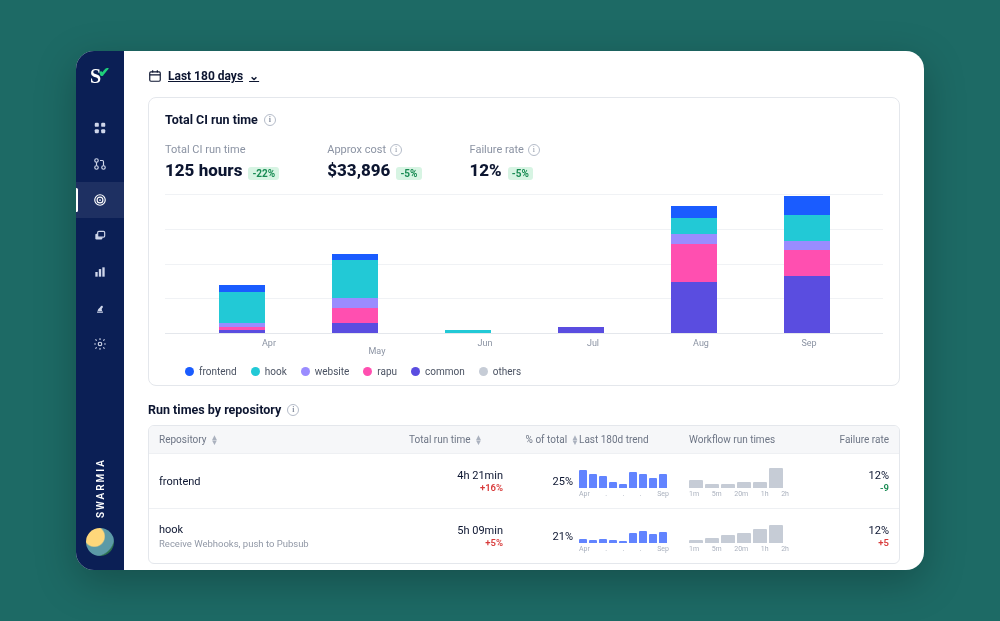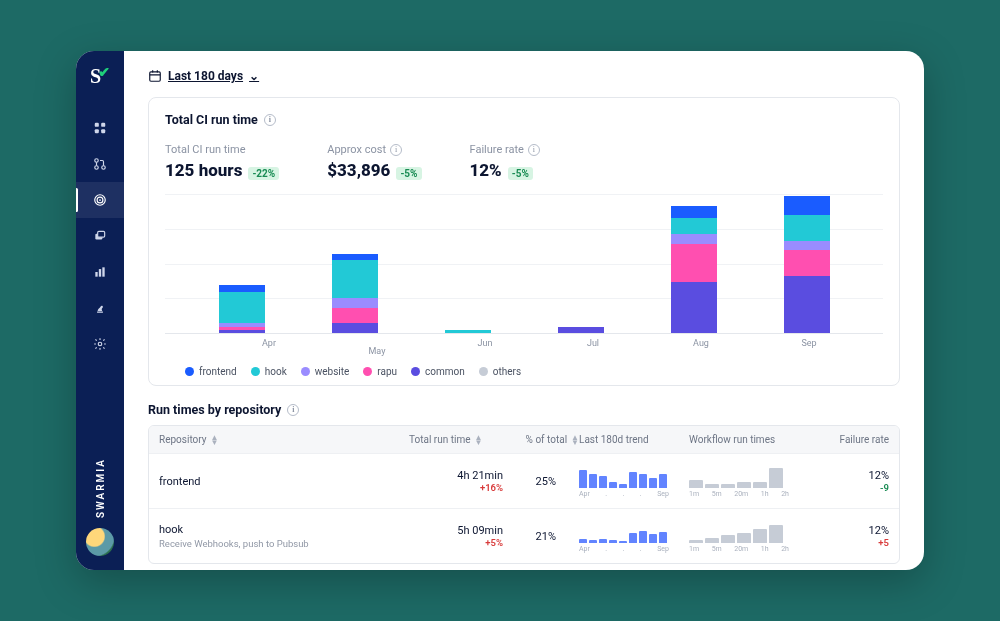--- a/index.html
+++ b/index.html
@@ -120,21 +120,21 @@
   .section-title { font-size:12.5px; font-weight:700; color:#0c1530; display:flex; align-items:center; gap:6px; margin-bottom:8px;}
   .table { border:1px solid #e4e7ec; border-radius:6px; overflow:hidden; font-size:11px; color:#0c1530;}
   .thead { display:grid; grid-template-columns: 250px 100px 70px 110px 130px 70px; background:#f6f7f9; padding:8px 10px; font-size:10px; color:#6d7585;}
   .th { display:flex; align-items:center; gap:4px;}
   .sort-ic { font-size:8px; color:#aab1be; display:inline-flex; flex-direction:column; line-height:5px;}
   .trow { display:grid; grid-template-columns: 250px 100px 70px 110px 130px 70px; padding:10px; border-top:1px solid #eef0f3; align-items:center;}
   .repo-sub { font-size:9.5px; color:#9198a6; margin-top:2px;}
   .rt-val { text-align:right; padding-right:6px;}
   .rt-delta-pos { color:#d83a3a; font-size:9.5px; font-weight:600;}
   .rt-delta-neg { color:#1a8c54; font-size:9.5px; font-weight:600;}
-  .pct { text-align:right; padding-right:23px;}
+  .pct { text-align:right; padding-right:6px;}
   .spark { display:flex; align-items:flex-end; gap:2px; height:24px;}
   .spark i { display:block; width:8px; background:#6284ff; border-radius:1px 1px 0 0;}
   .spark i.g { background:#c6ccd6;}
   .spark-labels { display:flex; justify-content:space-between; font-size:7px; color:#aab1be; margin-top:2px; }
   .fr { text-align:right;}
   svg.ic { width:14px; height:14px; }
 </style>
 </head>
 <body>
 

